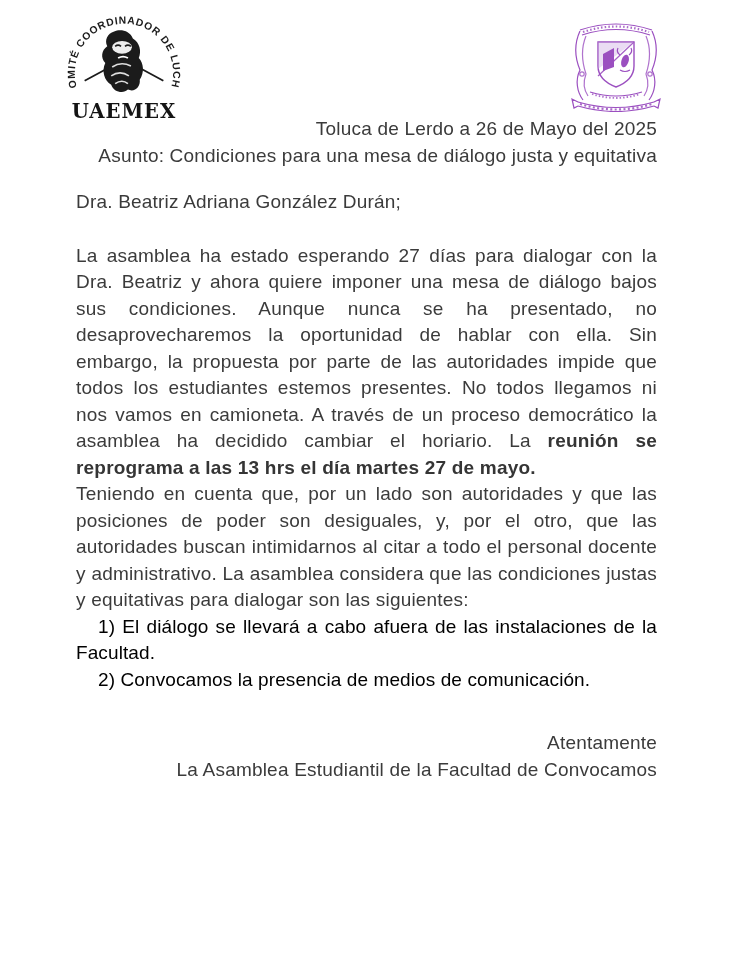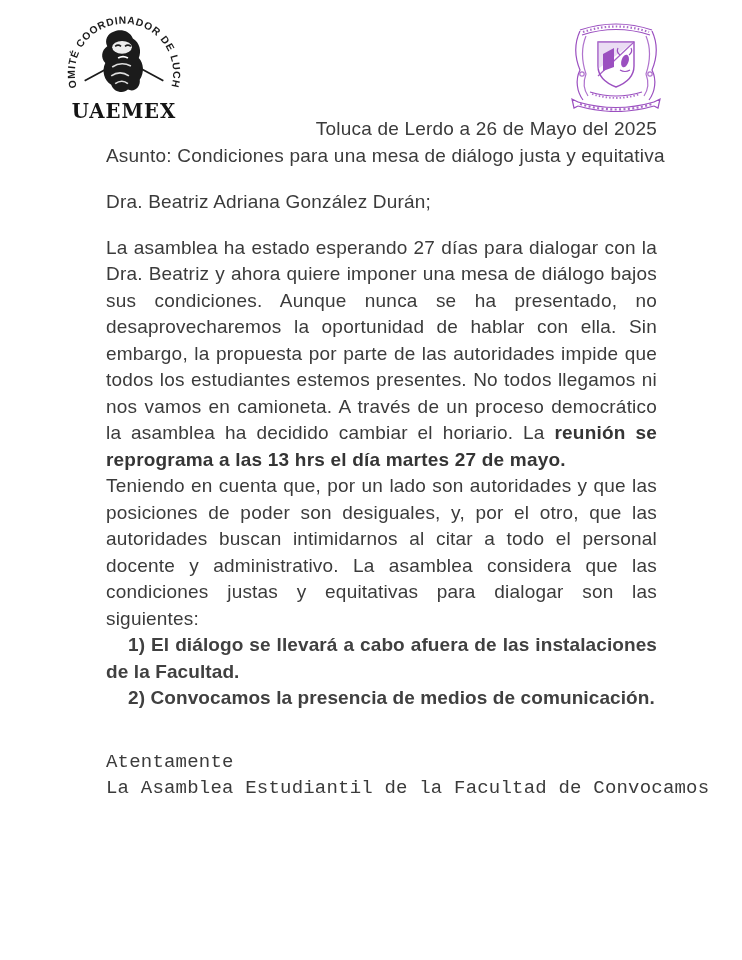--- a/index.html
+++ b/index.html
@@ -12,35 +12,35 @@
     overflow:hidden;
   }
   
   .logo-left{position:absolute;left:62px;top:4px;width:124px;height:122px;}
   .logo-right{position:absolute;left:570px;top:14px;width:92px;height:98px;}
   .logo-left svg,.logo-right svg{width:100%;height:100%;display:block;}
 
   
   .content{
     position:absolute;left:0;top:0;width:742px;
-    padding:116px 85px 0 106px;
+    padding:116px 85px 0 76px;
     box-sizing:border-box;
     font-size:19px;
     line-height:26.5px;
     letter-spacing:0.2px;
   }
   .hdr-date,.hdr-subject{text-align:right;white-space:nowrap;}
   .recipient{margin-top:20px;}
   .recipient div{white-space:nowrap;}
-  .body-block{margin-top:19px;text-align:justify;}
+  .body-block{margin-top:27px;text-align:justify;}
   .body-block p{margin:0;}
   .semibold{font-weight:600;color:#353535;}
-  .list-item{text-indent:22px;font-weight:700;color:#404040;letter-spacing:0.1px;}
+  .list-item{text-indent:22px;font-weight:400;color:#000000;letter-spacing:0.1px;}
   .closing{text-align:justify;}
-  .signature{margin-top:37px;text-align:left;font-family:Liberation Mono, monospace;}
+  .signature{margin-top:37px;text-align:right;}
   .signature div{white-space:nowrap;}
 </style>
 </head>
 <body>
 
 <div class="page">
 
   <div class="logo-left">
     <svg viewBox="0 0 124 124" xmlns="http://www.w3.org/2000/svg">
       <path id="cclArc" d="M 14 84 A 50 50 0 1 1 110 84" fill="none"></path>

